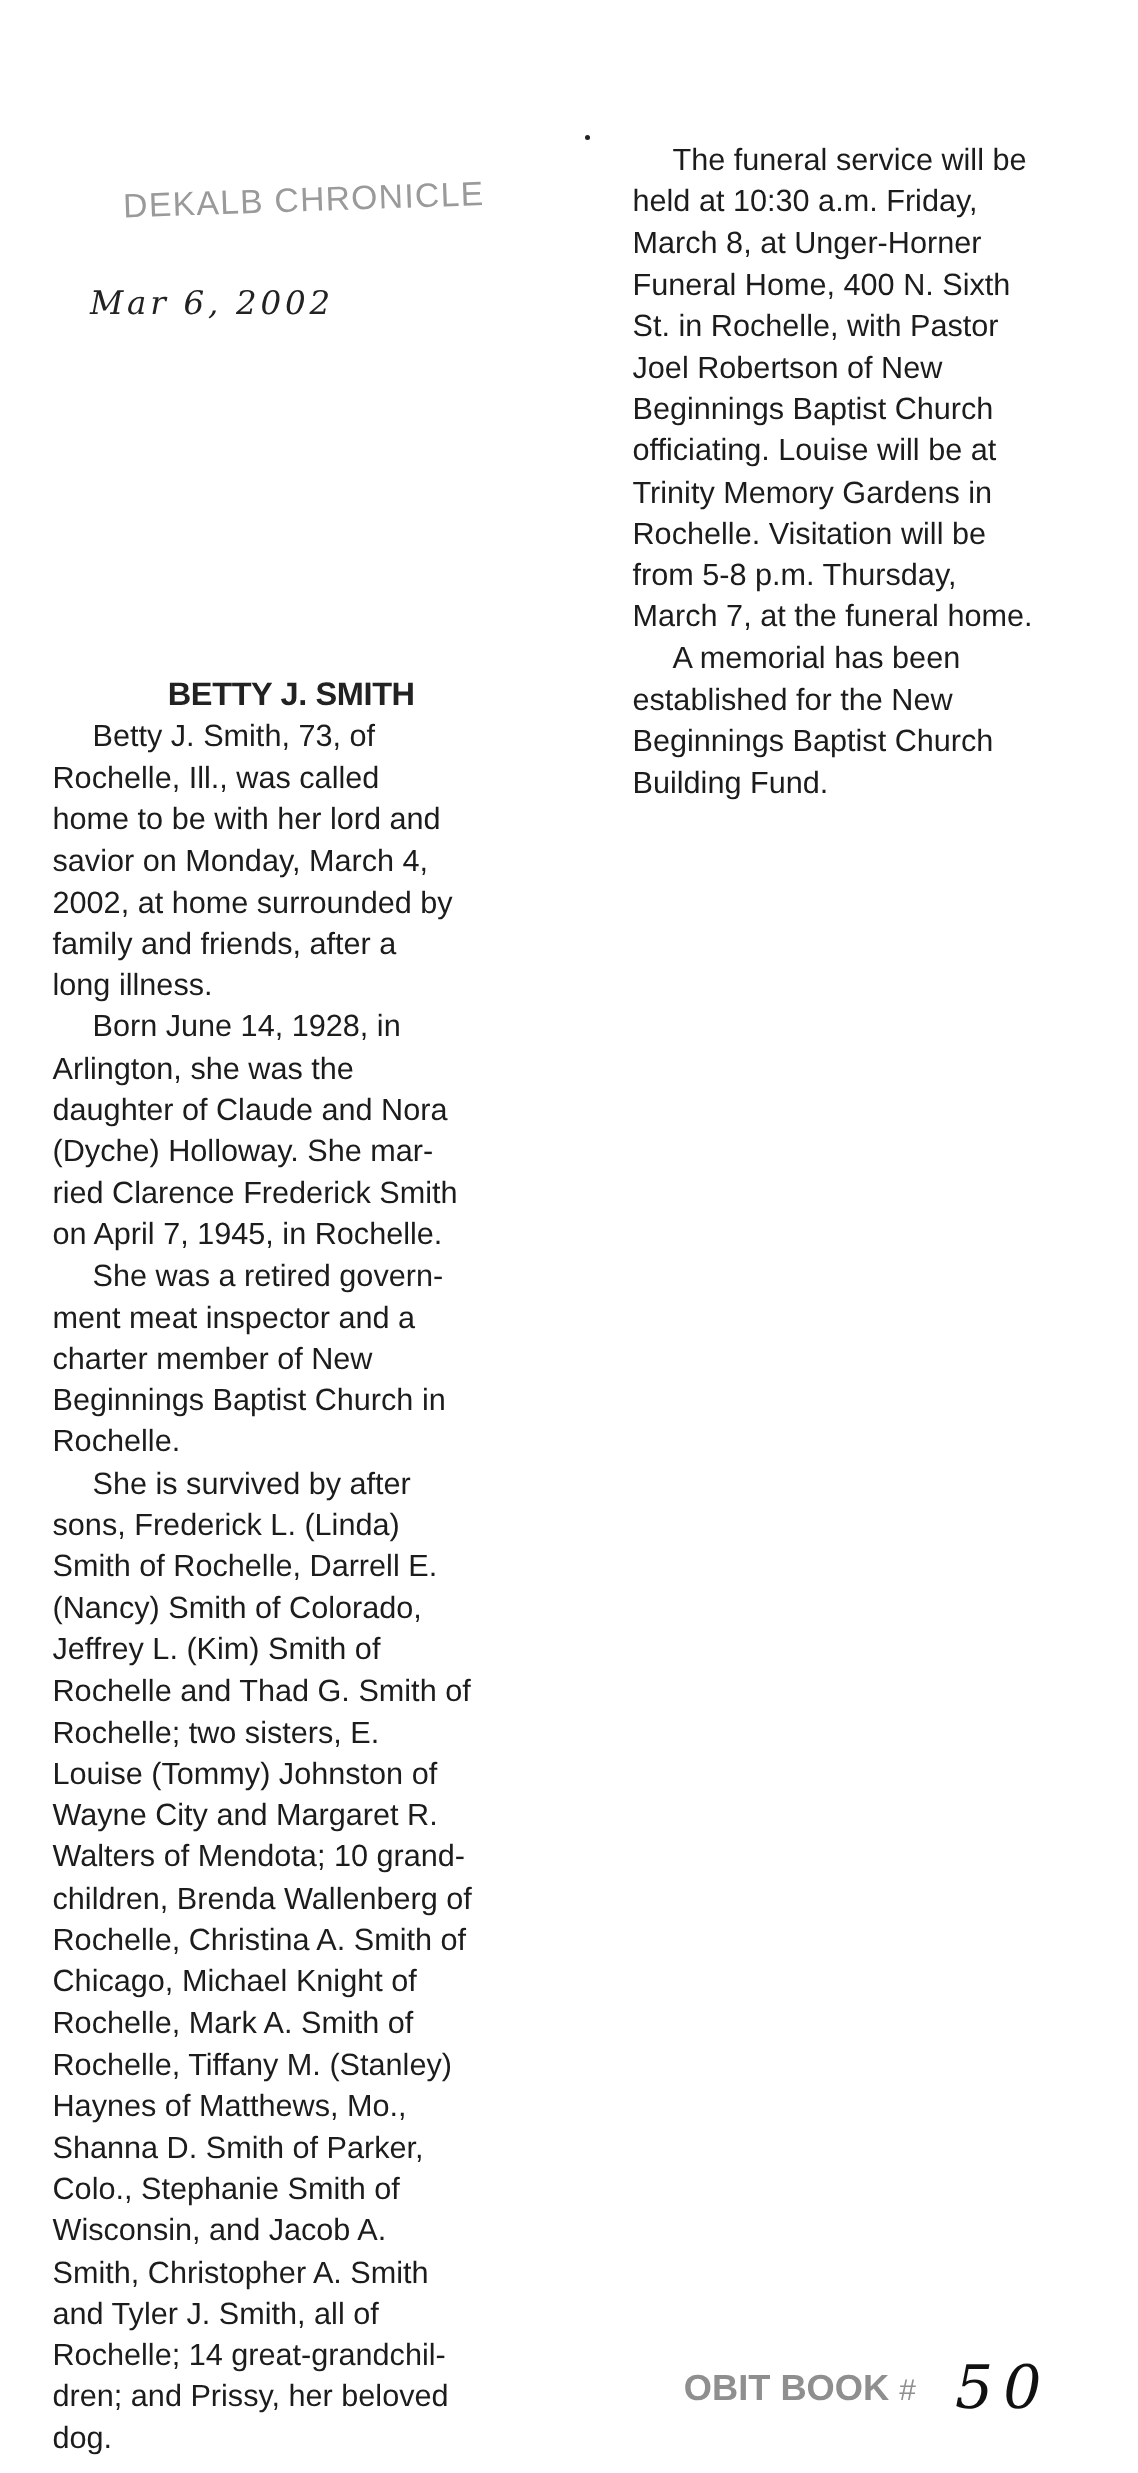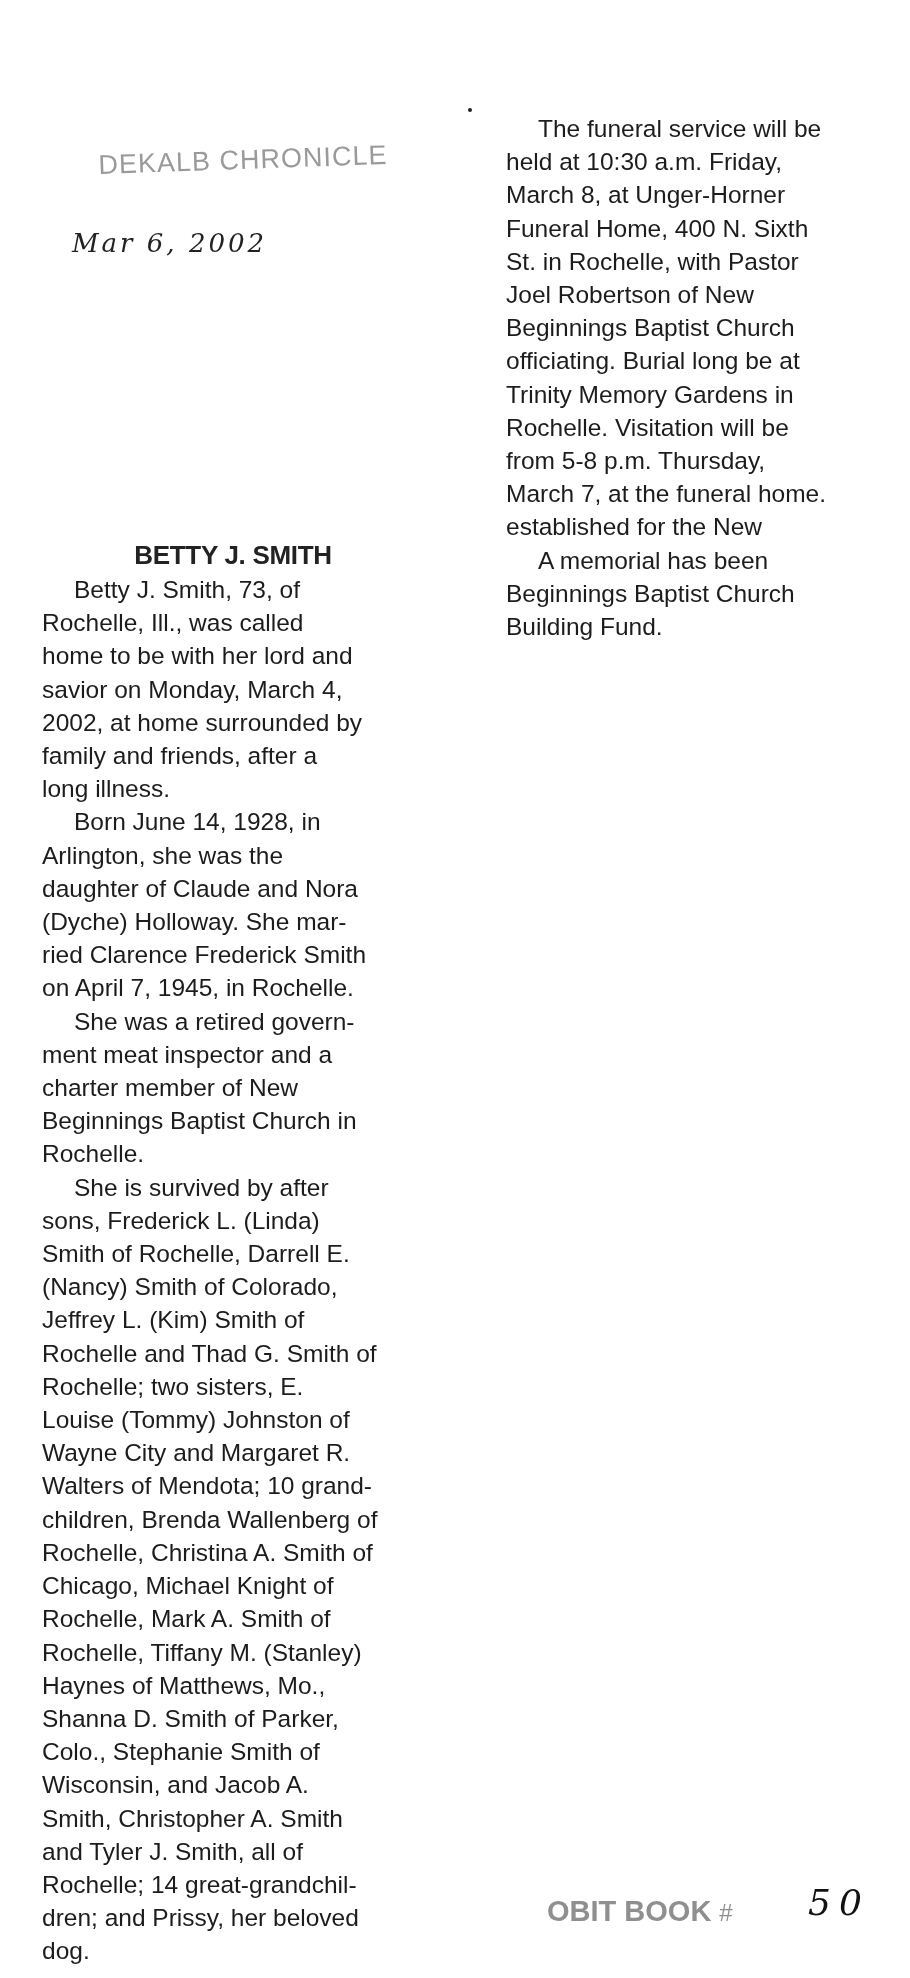--- a/index.html
+++ b/index.html
@@ -83,25 +83,25 @@
       color: #8f8f8f;
       white-space: nowrap;
     }
     .stamp-bottom .hash {
       font-weight: normal;
       font-size: 24px;
       margin-left: 8px;
     }
     .book-number {
       position: absolute;
-      left: 808px;
+      left: 764px;
       top: 1882px;
       font-family: "DejaVu Serif", serif;
       font-style: italic;
-      font-size: 36px;
+      font-size: 48px;
       color: #111;
       letter-spacing: 8px;
       white-space: nowrap;
     }
     .speck {
       position: absolute;
       width: 4px;
       height: 4px;
       border-radius: 50%;
       background: #222;
@@ -165,27 +165,27 @@
 
 <div class="col col-right">
   <div id="right-lines">
       <span class="line indent">The funeral service will be</span>
       <span class="line">held at 10:30 a.m. Friday,</span>
       <span class="line">March 8, at Unger-Horner</span>
       <span class="line">Funeral Home, 400 N. Sixth</span>
       <span class="line">St. in Rochelle, with Pastor</span>
       <span class="line">Joel Robertson of New</span>
       <span class="line">Beginnings Baptist Church</span>
-      <span class="line">officiating. Burial long be at</span>
+      <span class="line">officiating. Louise will be at</span>
       <span class="line">Trinity Memory Gardens in</span>
       <span class="line">Rochelle. Visitation will be</span>
       <span class="line">from 5-8 p.m. Thursday,</span>
       <span class="line">March 7, at the funeral home.</span>
+      <span class="line indent">A memorial has been</span>
       <span class="line">established for the New</span>
-      <span class="line indent">A memorial has been</span>
       <span class="line">Beginnings Baptist Church</span>
       <span class="line">Building Fund.</span>
     </div>
 </div>
 
 <div class="stamp-bottom">
   <span>OBIT BOOK</span><span class="hash">#</span>
 </div>
 <div class="book-number">50</div>
 

